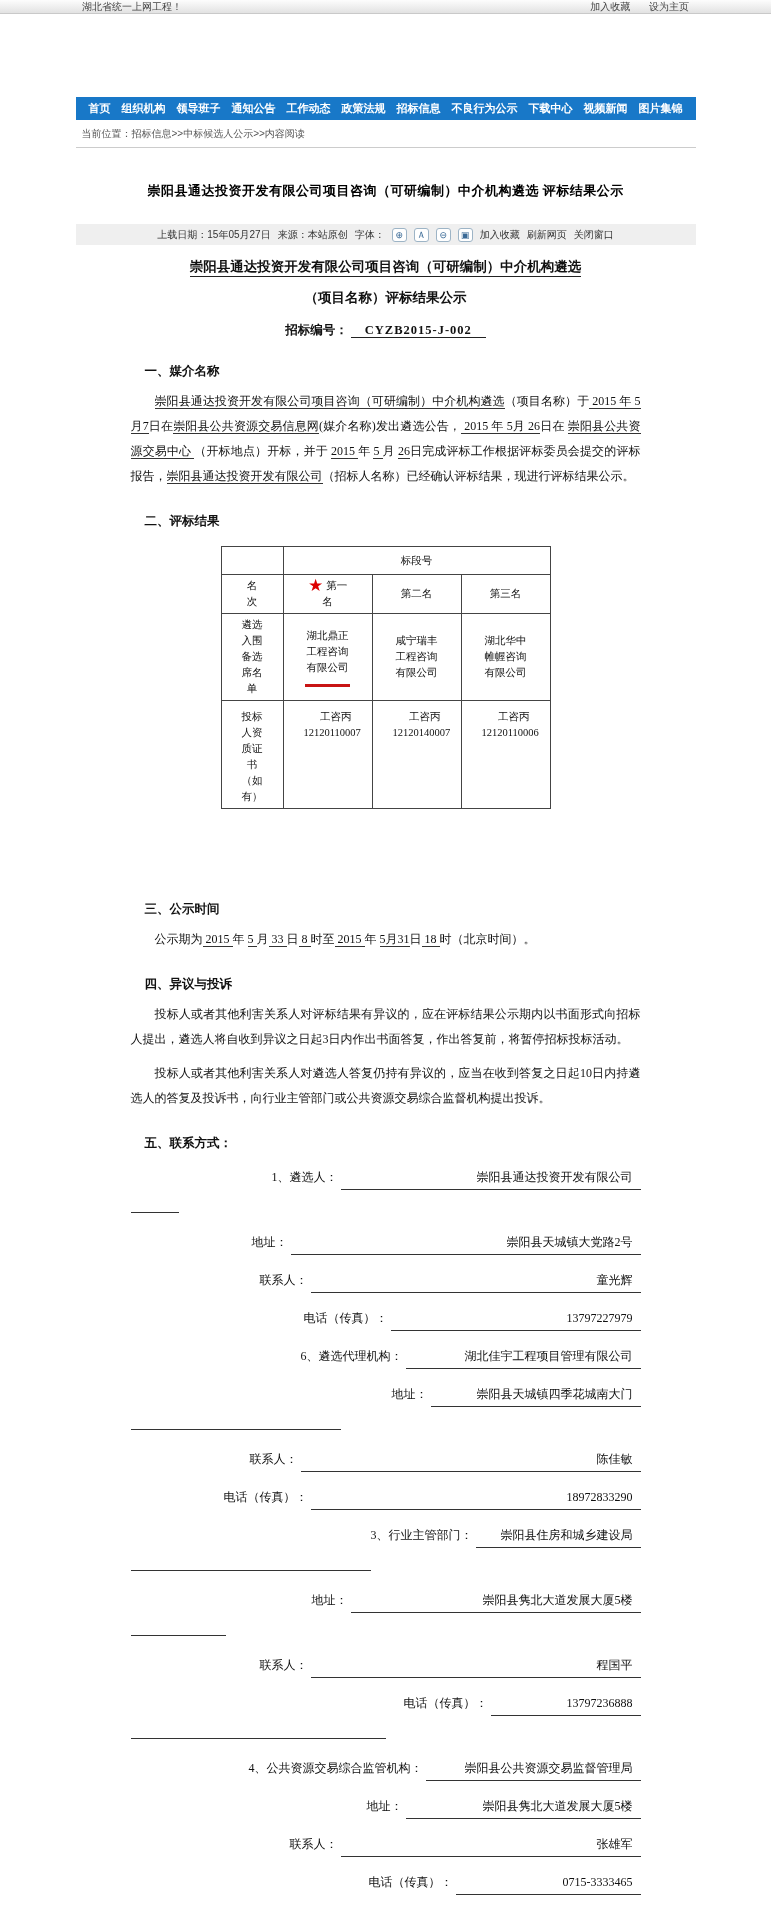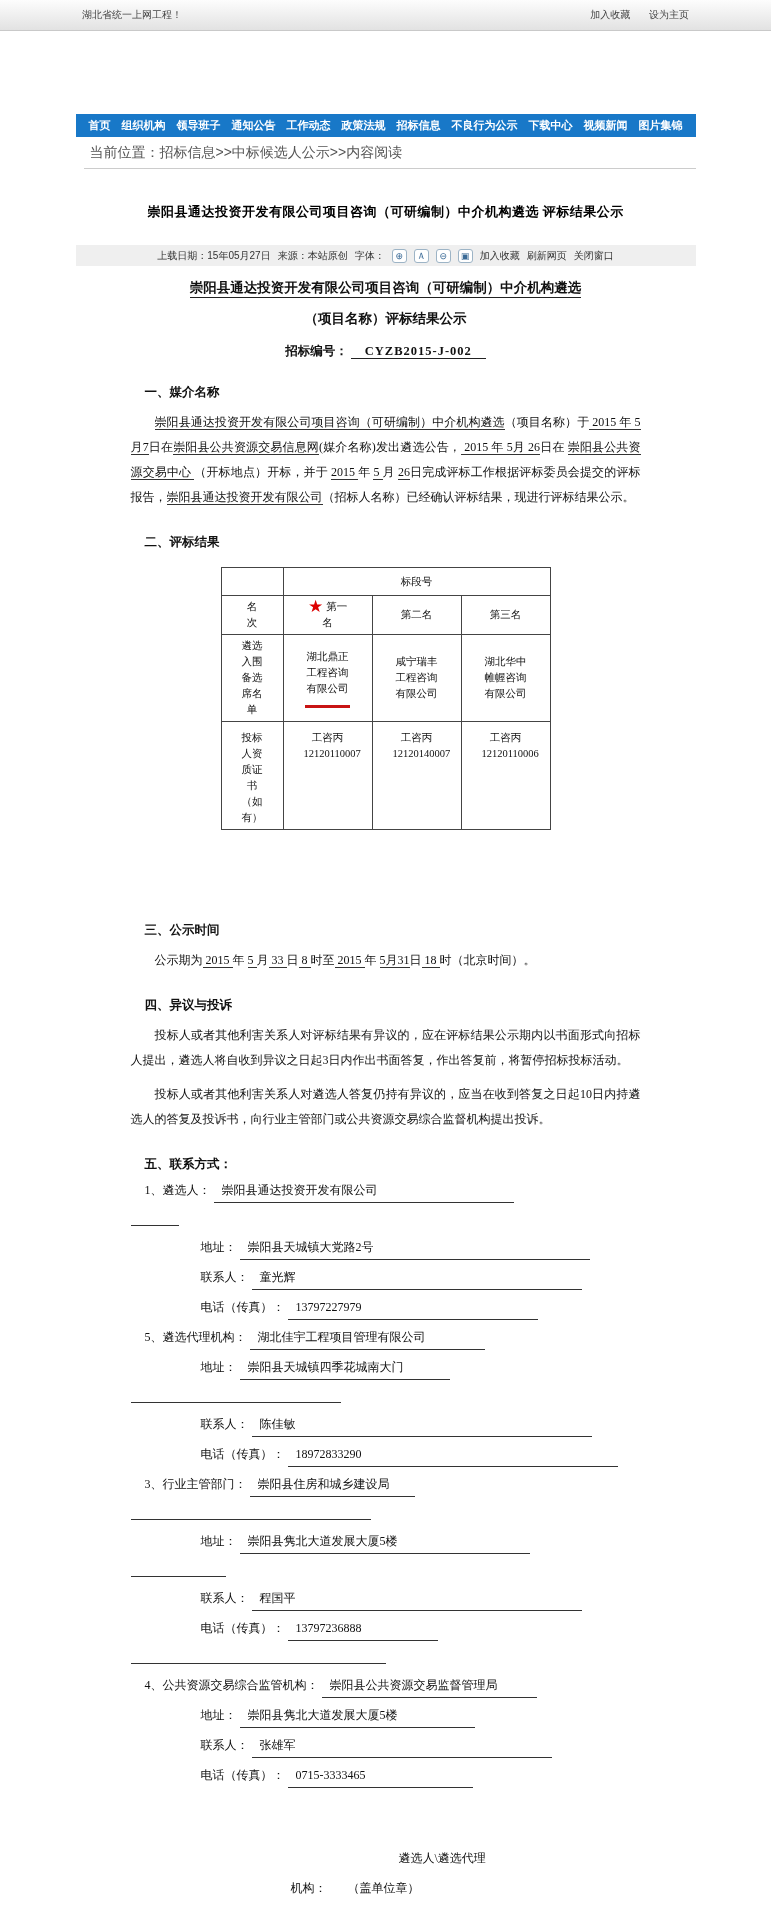--- a/index.html
+++ b/index.html
@@ -4,37 +4,36 @@
 <style>
   * { box-sizing: border-box; margin: 0; padding: 0; }
   html,body { background:#fff; }
   body {
     width: 771px; min-height: 1925px; margin: 0 auto;
     font-family: "Liberation Sans", sans-serif; color:#000;
     position: relative;
   }
   
   .topbar {
-    height: 31px; background: linear-gradient(#fdfdfd,#e2e2e2);
+    height: 14px; background: linear-gradient(#fdfdfd,#e2e2e2);
     border-bottom: 1px solid #c9c9c9;
     display: flex; justify-content: space-between; align-items: center;
     padding: 0 82px; font-size: 10px; color: #444;
   }
   .topbar-right span { margin-left: 16px; cursor: pointer; }
   
   .container { width: 620px; margin: 0 auto; }
   .nav {
     margin-top: 83px; background: #1878c8; height: 23px;
     display: flex; align-items: center; justify-content: center; gap: 11px;
   }
   .nav span { color:#fff; font-size:11px; font-weight:bold; cursor:pointer; white-space:nowrap; }
   .breadcrumb {
-    font-size: 14px; color:#555; padding: 7px 6px 6px;
+    font-size: 10px; color:#555; padding: 7px 6px 6px;
     border-bottom: 1px solid #ccc;
-    margin-left: 8px;
   }
   
   .page-title {
     text-align:center; font-size:13px; font-weight:bold; margin-top:34px;
     font-family:"Liberation Serif","DejaVu Serif",serif; letter-spacing:.5px;
   }
   .meta {
     margin-top: 24px; background:#efefef; height: 21px;
     display:flex; align-items:center; justify-content:center;
     font-size:10px; color:#333; gap:7px;
@@ -60,26 +59,26 @@
   .u { border-bottom:1px solid #333; }
   
   .table-wrap { width: 330px; margin: 16px auto 0; }
   table { border-collapse: collapse; width: 100%; font-size: 10.5px; table-layout: fixed; }
   td { border: 1px solid #444; text-align: center; vertical-align: middle; padding: 3px 20px; line-height: 16px; }
   td.lbl { width: 62px; }
   tr.r-span td { height: 28px; }
   tr.r-rank td { height: 32px; }
   tr.r-name td { height: 62px; }
   tr.r-qual td { height: 50px; }
-  tr.r-cert td { height: 62px; text-align: center; vertical-align: top; padding-top: 8px; }
+  tr.r-cert td { height: 62px; text-align: right; vertical-align: top; padding-top: 8px; }
   tr.r-cert td.lbl { text-align: center; vertical-align: middle; }
   .star { color:#dd0000; font-size:17px; margin-right:3px; vertical-align:-2px; }
   .red-underline { height:3px; background:#c81414; width:94%; margin:8px auto 0; }
   
-  .cl { line-height:24px; margin-top:5px; margin-left:14px; }
+  .cl { line-height:24px; margin-top:13px; margin-left:14px;text-align:right; }
   .cl.sub { margin-left:70px; }
   .val { display:inline-block; border-bottom:1px solid #333; padding:0 8px; }
   .blankline { margin-top:12px; }
   .blank { display:inline-block; border-bottom:1px solid #333; height:11px; }
   
   .sig { margin-top:58px; line-height:24px; }
   .sig-l1 { margin-left:268px; }
   .sig-l2 { margin-left:160px; margin-top:6px; }
   .sig-l2 .seal { margin-left:18px; }
 </style>
@@ -199,21 +198,21 @@
     <div class="cl sub">
       <span>联系人：</span>
       <span class="val" style="min-width:330px;">童光辉</span>
     </div>
     <div class="cl sub">
       <span>电话（传真）：</span>
       <span class="val" style="min-width:250px;">13797227979</span>
     </div>
 
     <div class="cl">
-      <span>5、遴选代理机构：</span>
+      <span>6、遴选代理机构：</span>
       <span class="val" style="min-width:235px;">湖北佳宇工程项目管理有限公司</span>
     </div>
     <div class="cl sub">
       <span>地址：</span>
       <span class="val" style="min-width:210px;">崇阳县天城镇四季花城南大门</span>
     </div>
     <div class="blankline"><span class="blank" style="width:210px;"></span></div>
     <div class="cl sub">
       <span>联系人：</span>
       <span class="val" style="min-width:340px;">陈佳敏</span>

